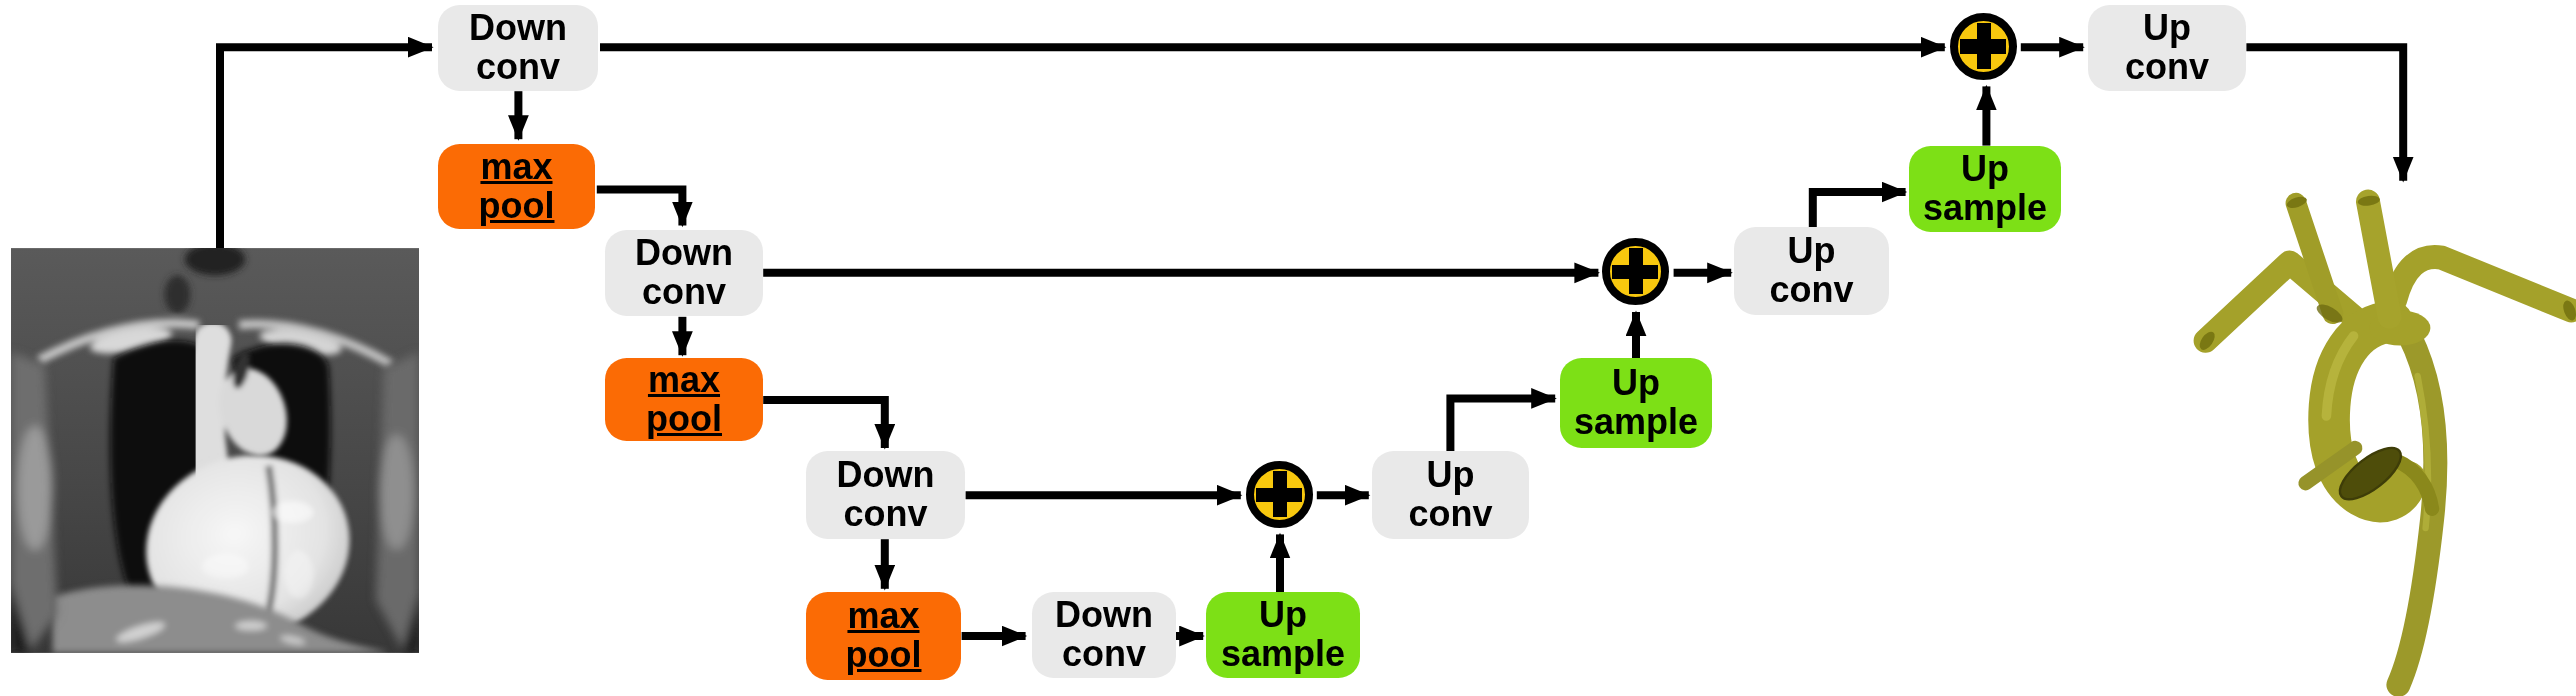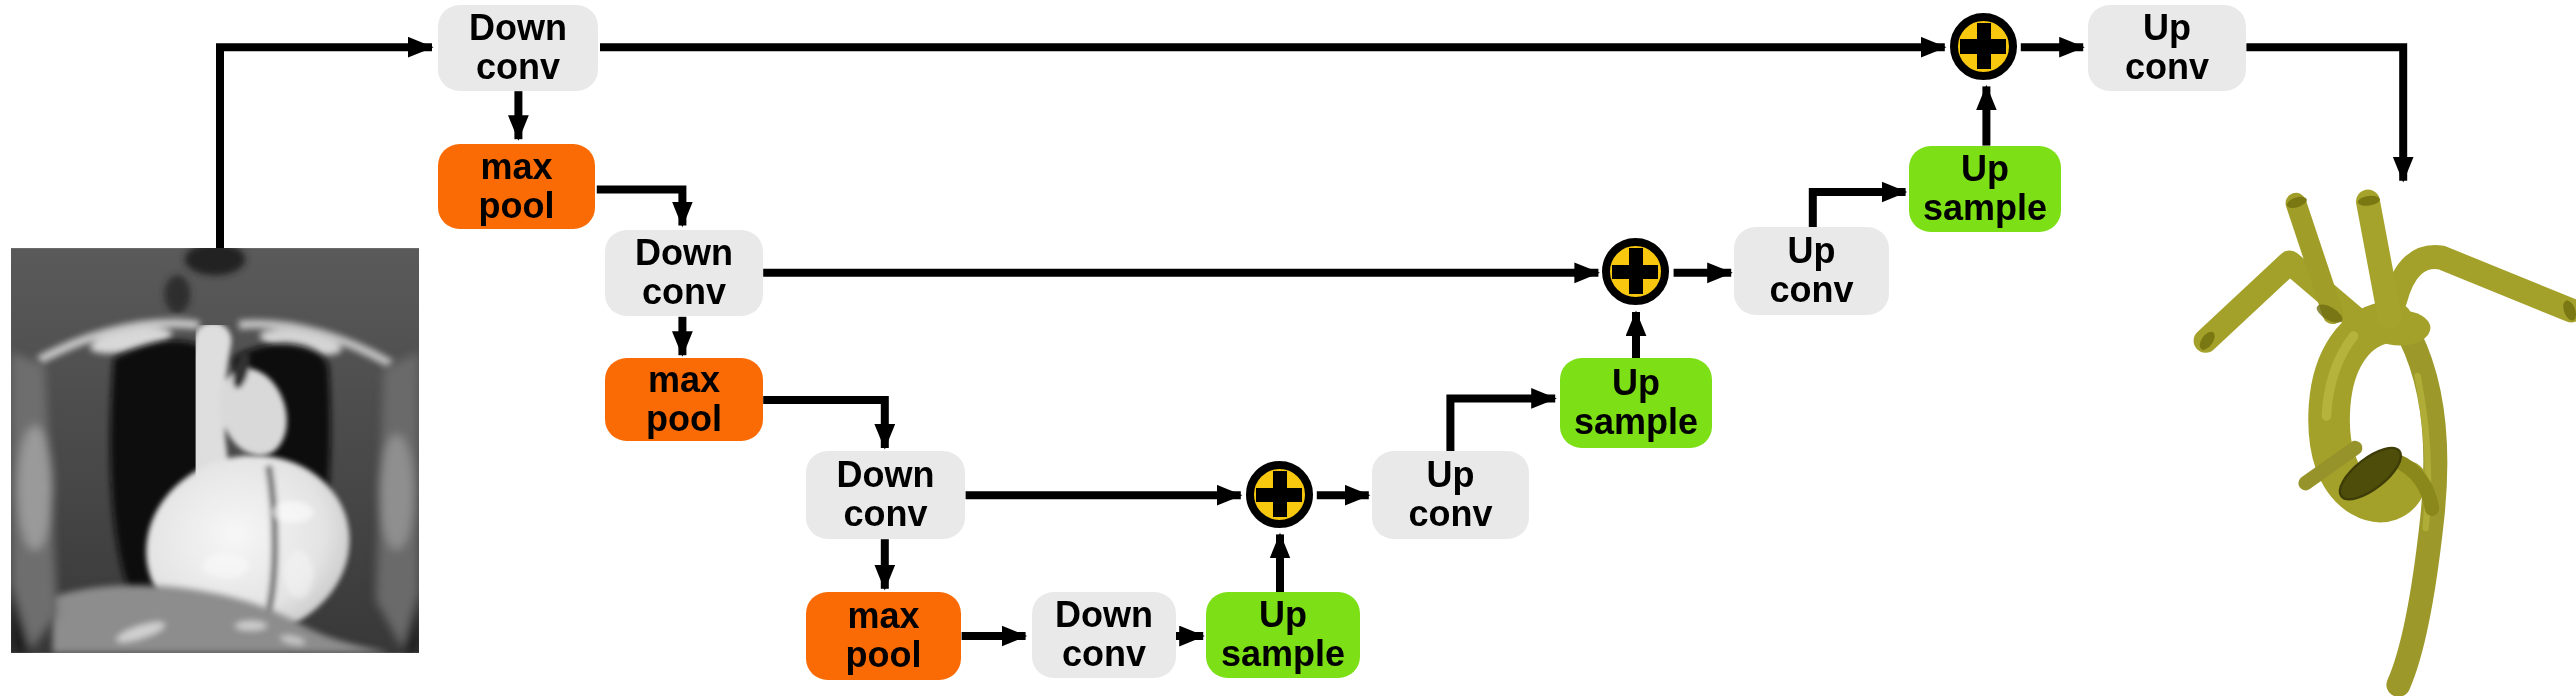--- a/index.html
+++ b/index.html
@@ -14,21 +14,21 @@
   .node{
     position:absolute;
     display:flex;align-items:center;justify-content:center;
     text-align:center;
     font-weight:bold;font-size:36px;line-height:1.07;
     letter-spacing:0px;color:#000;
     border-radius:21.6px;
     white-space:pre-line;
   }
   .node.gray  {background:var(--c-conv,#e9e9e9);}
-  .node.orange{background:var(--c-pool,#fb6b05);}
+  .node.orange{background:var(--c-pool,#fb6b05);text-decoration:underline;}
   .node.green {background:var(--c-up,#7de016);}
   .sum{
     position:absolute;
     width:51px;height:51px;
     background:var(--c-sum,#f8c80e);
     border:8.8px solid #000;border-radius:50%;
     display:flex;align-items:center;justify-content:center;
   }
   .plus{position:relative;width:48px;height:48px;}
   .plus .h{position:absolute;left:0.8px;top:17px;width:46px;height:14.4px;background:#000;}

